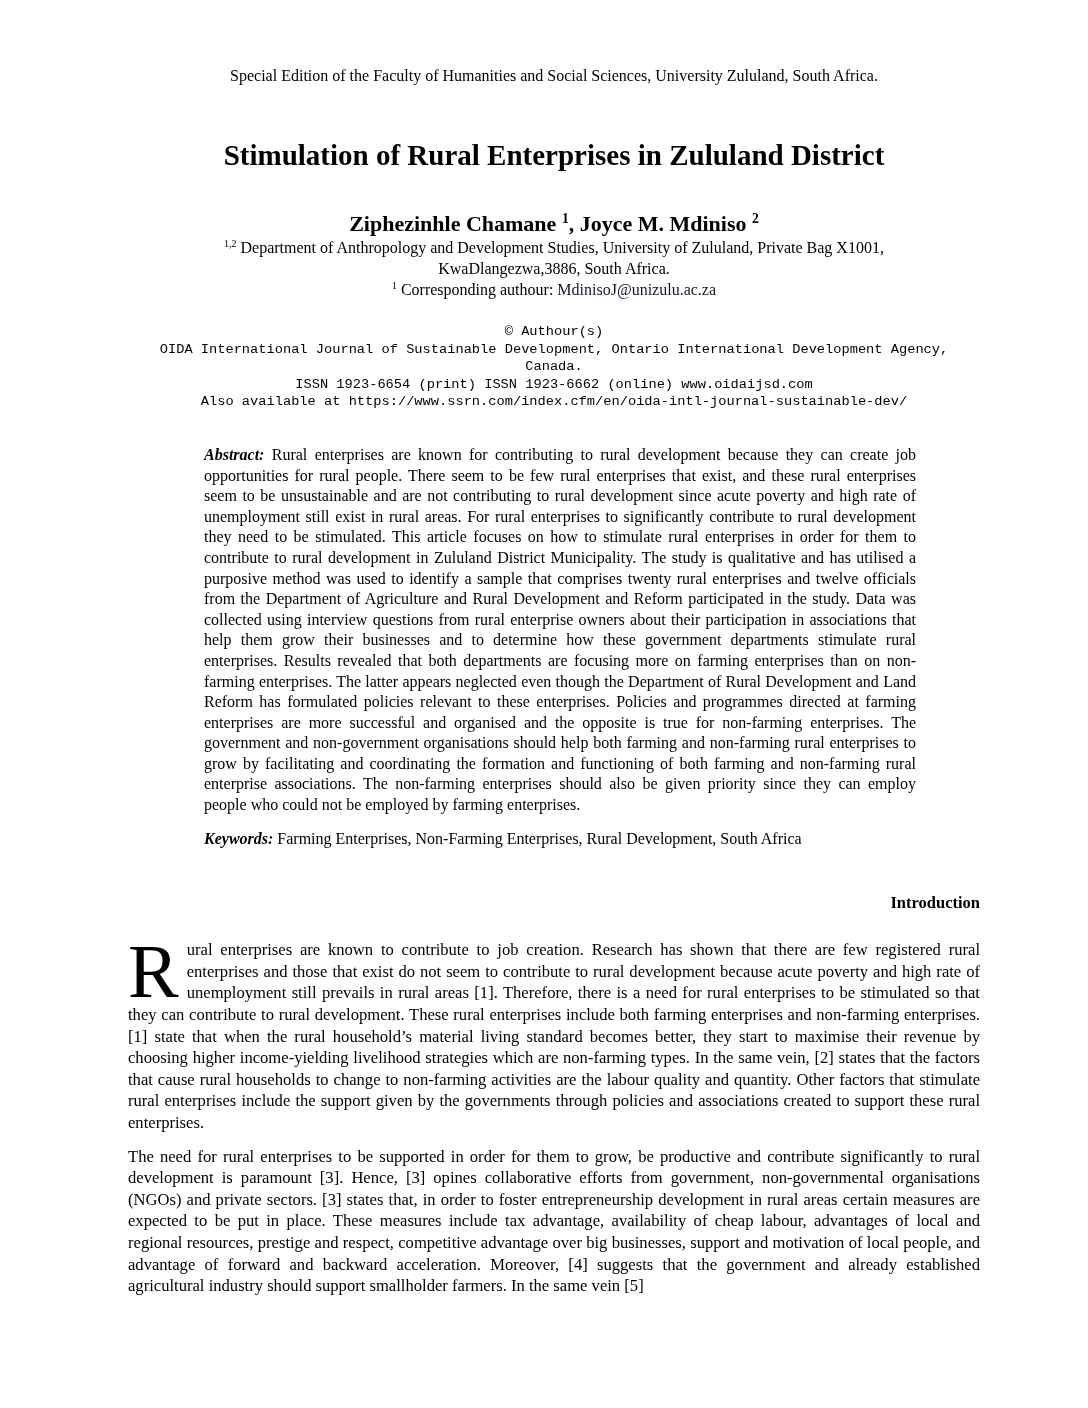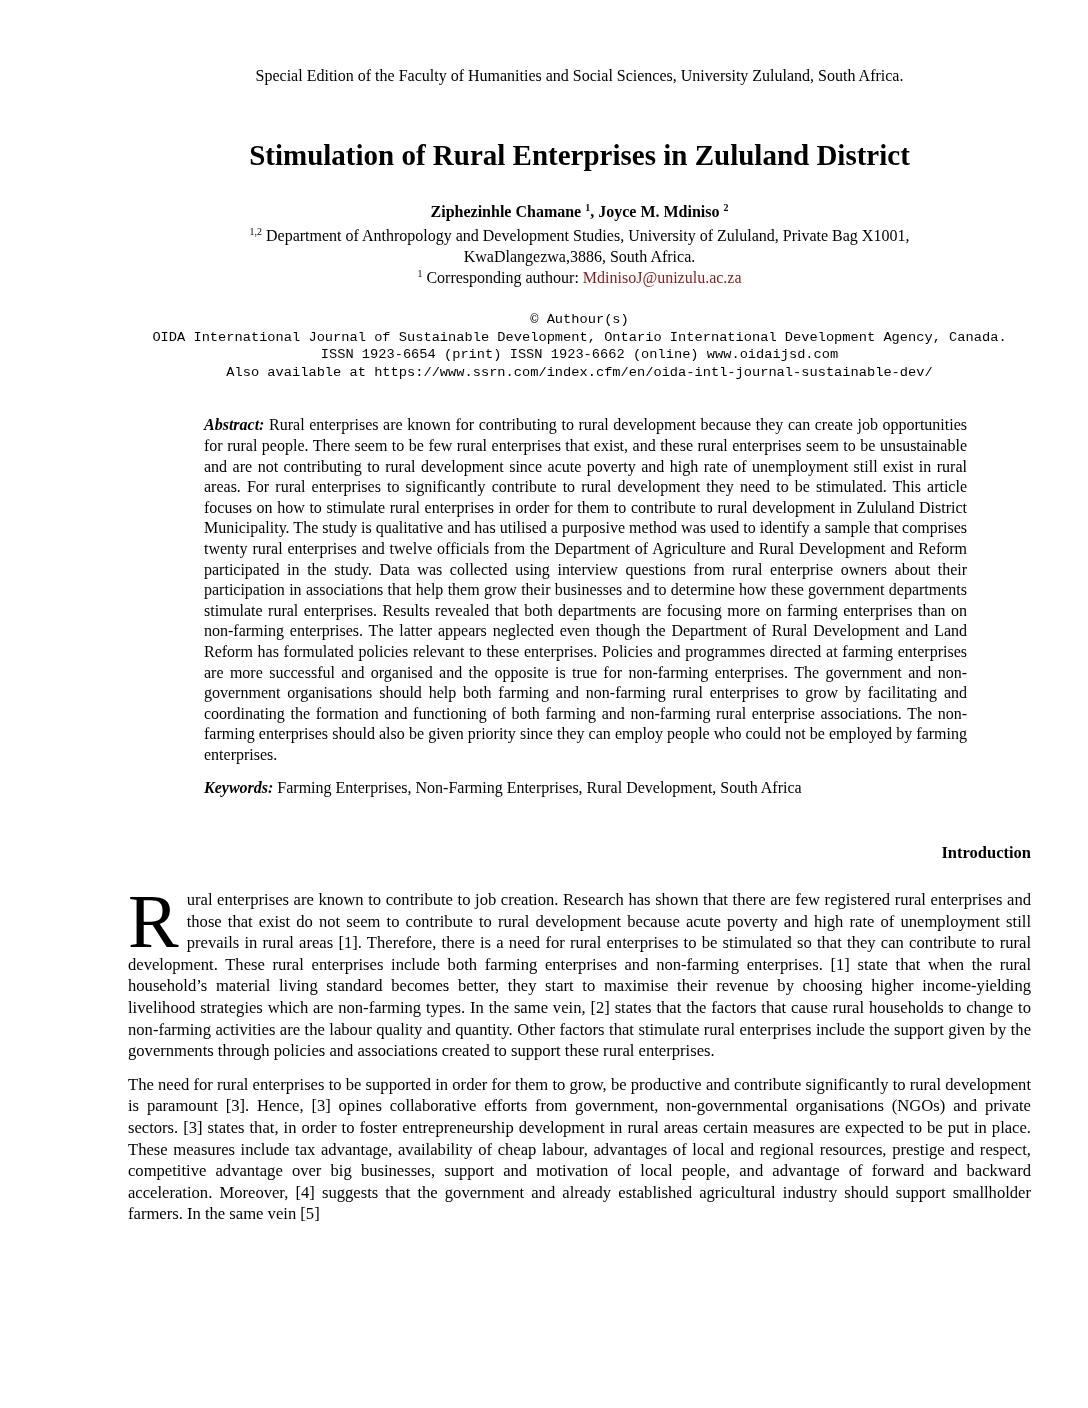--- a/index.html
+++ b/index.html
@@ -4,55 +4,55 @@
 <style>
   * { margin: 0; padding: 0; box-sizing: border-box; }
   html, body { background: #ffffff; }
   .page {
     width: 1088px;
     height: 1408px;
     margin: 0 auto;
     background: #ffffff;
     color: #000000;
     font-family: "Liberation Serif", serif;
-    padding: 66px 57px 0 128px;
+    padding: 66px 108px 0 128px;
     overflow: hidden;
   }
   .header-note {
     text-align: center;
     font-size: 16px;
     line-height: 19px;
   }
   .title {
     margin-top: 54px;
     text-align: center;
     font-size: 29px;
     line-height: 32px;
     font-weight: bold;
   }
   .authors {
-    margin-top: 30px;
+    margin-top: 42px;
     text-align: center;
-    font-size: 16px;
+    font-size: 22px;
     line-height: 22px;
     font-weight: bold;
   }
   sup {
     font-size: 0.62em;
     vertical-align: super;
     line-height: 0;
   }
   .affiliation {
     margin-top: 2px;
     text-align: center;
     font-size: 16px;
     line-height: 21px;
   }
   .email-link {
-    color: #7f1d1d;
+    color: #0f172a;
     text-decoration: none;
   }
   .copyright {
     margin-top: 23px;
     text-align: center;
     font-size: 13.7px;
     line-height: 17.6px;
     font-family: Liberation Mono, monospace;
   }
   .abstract-block {

